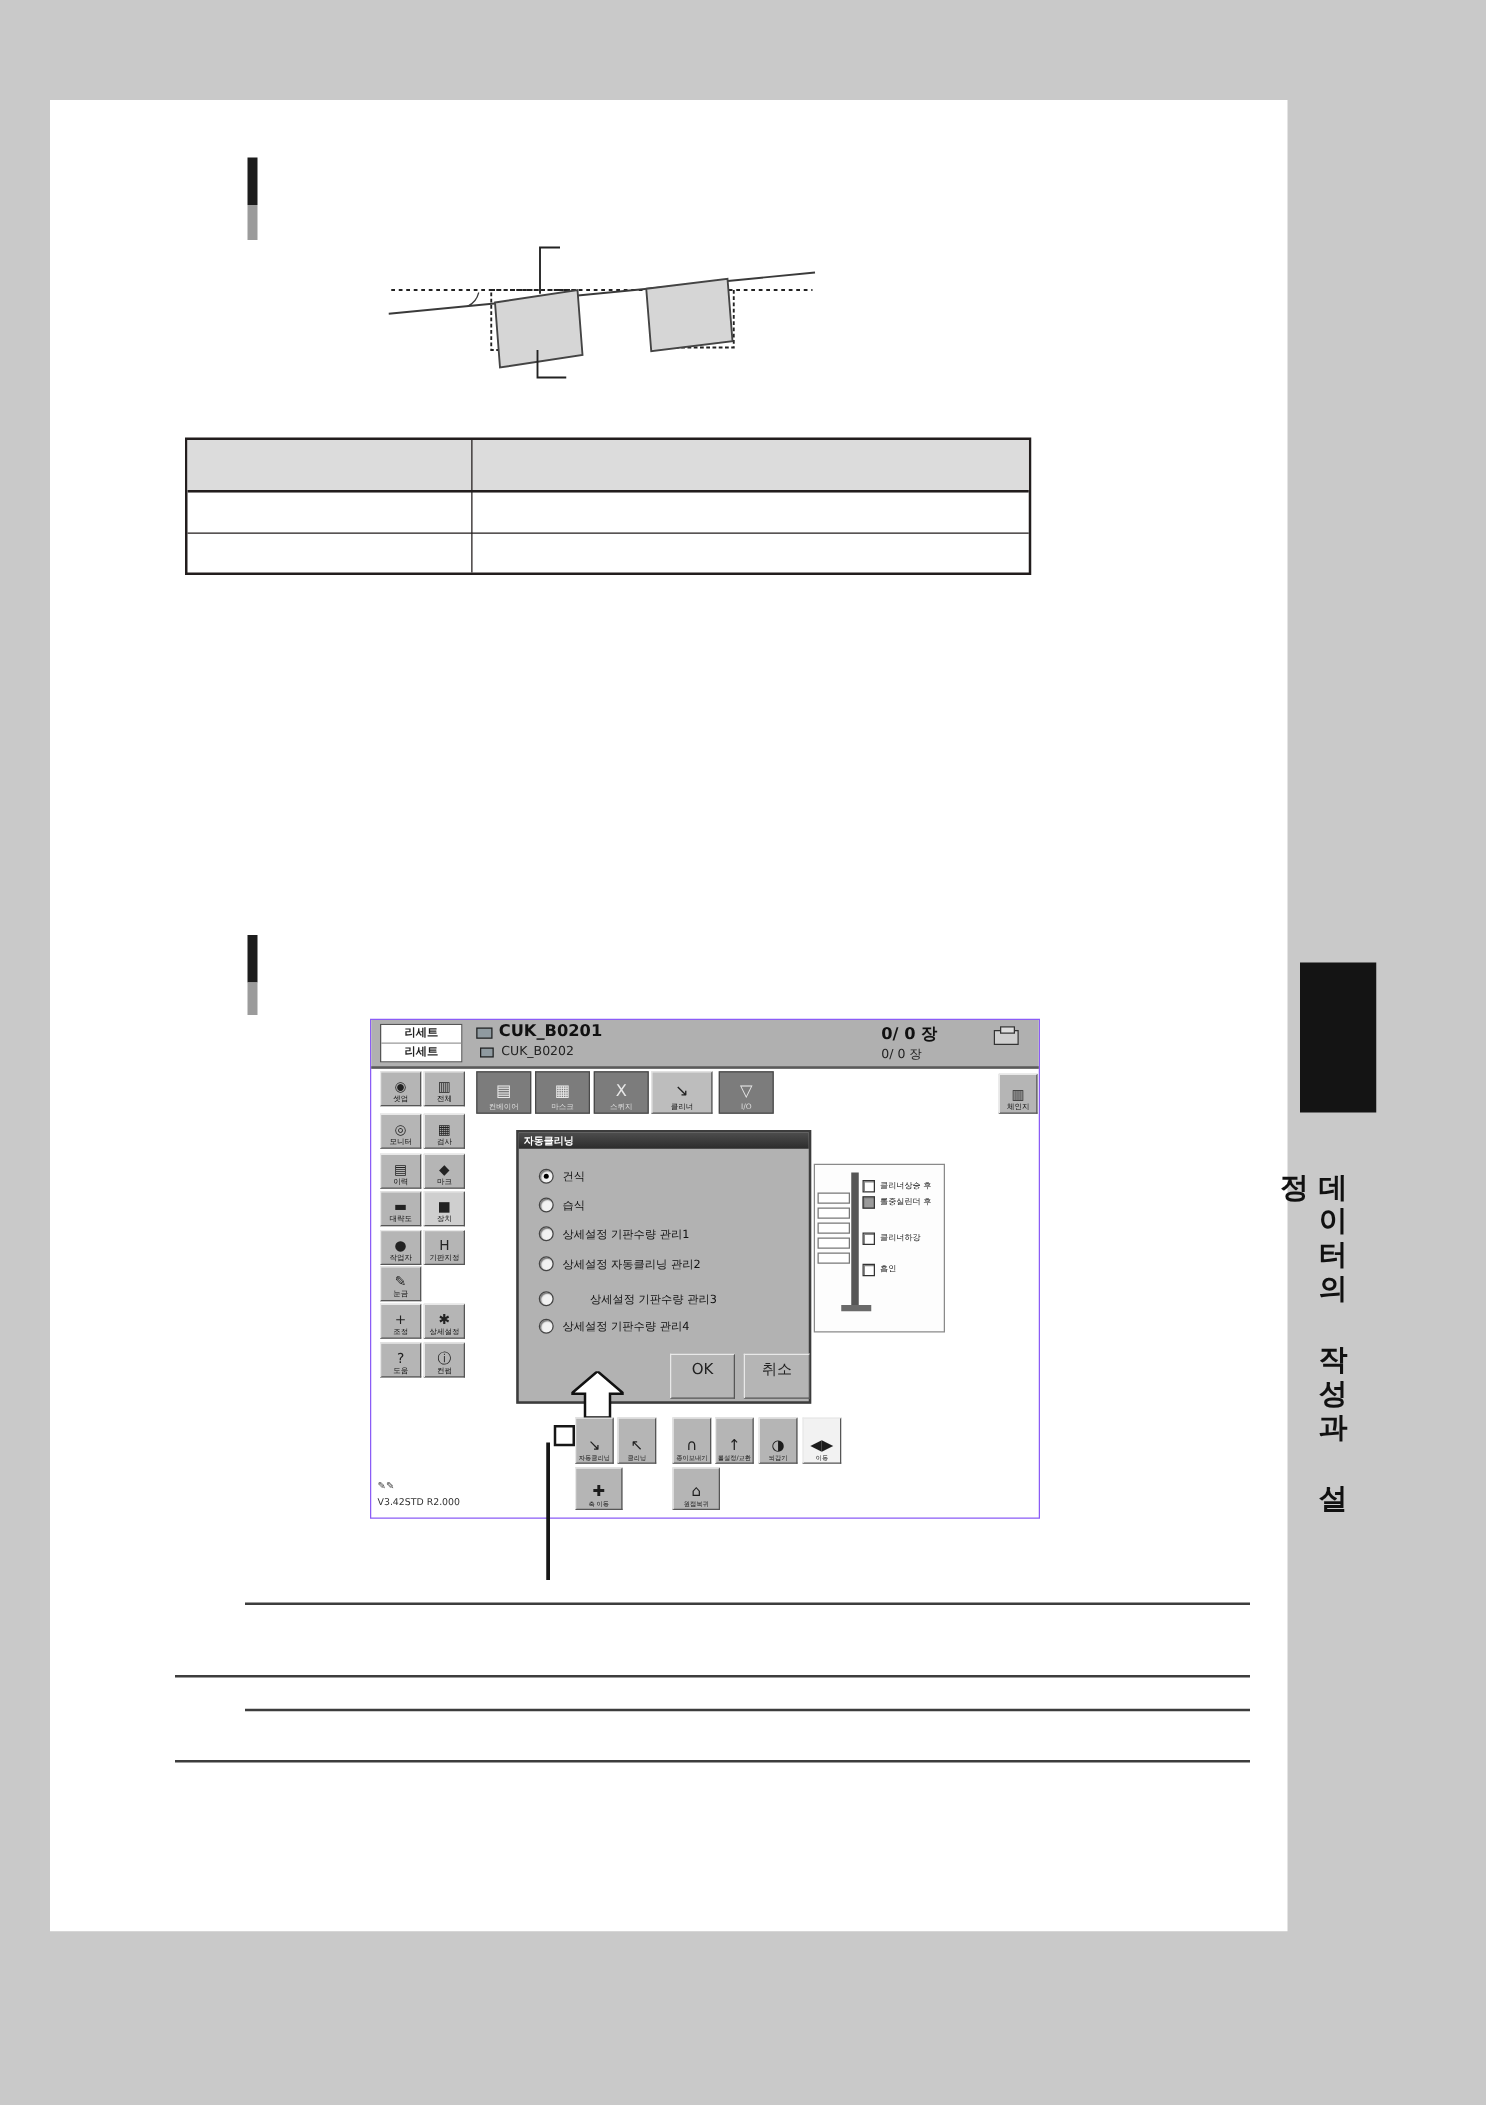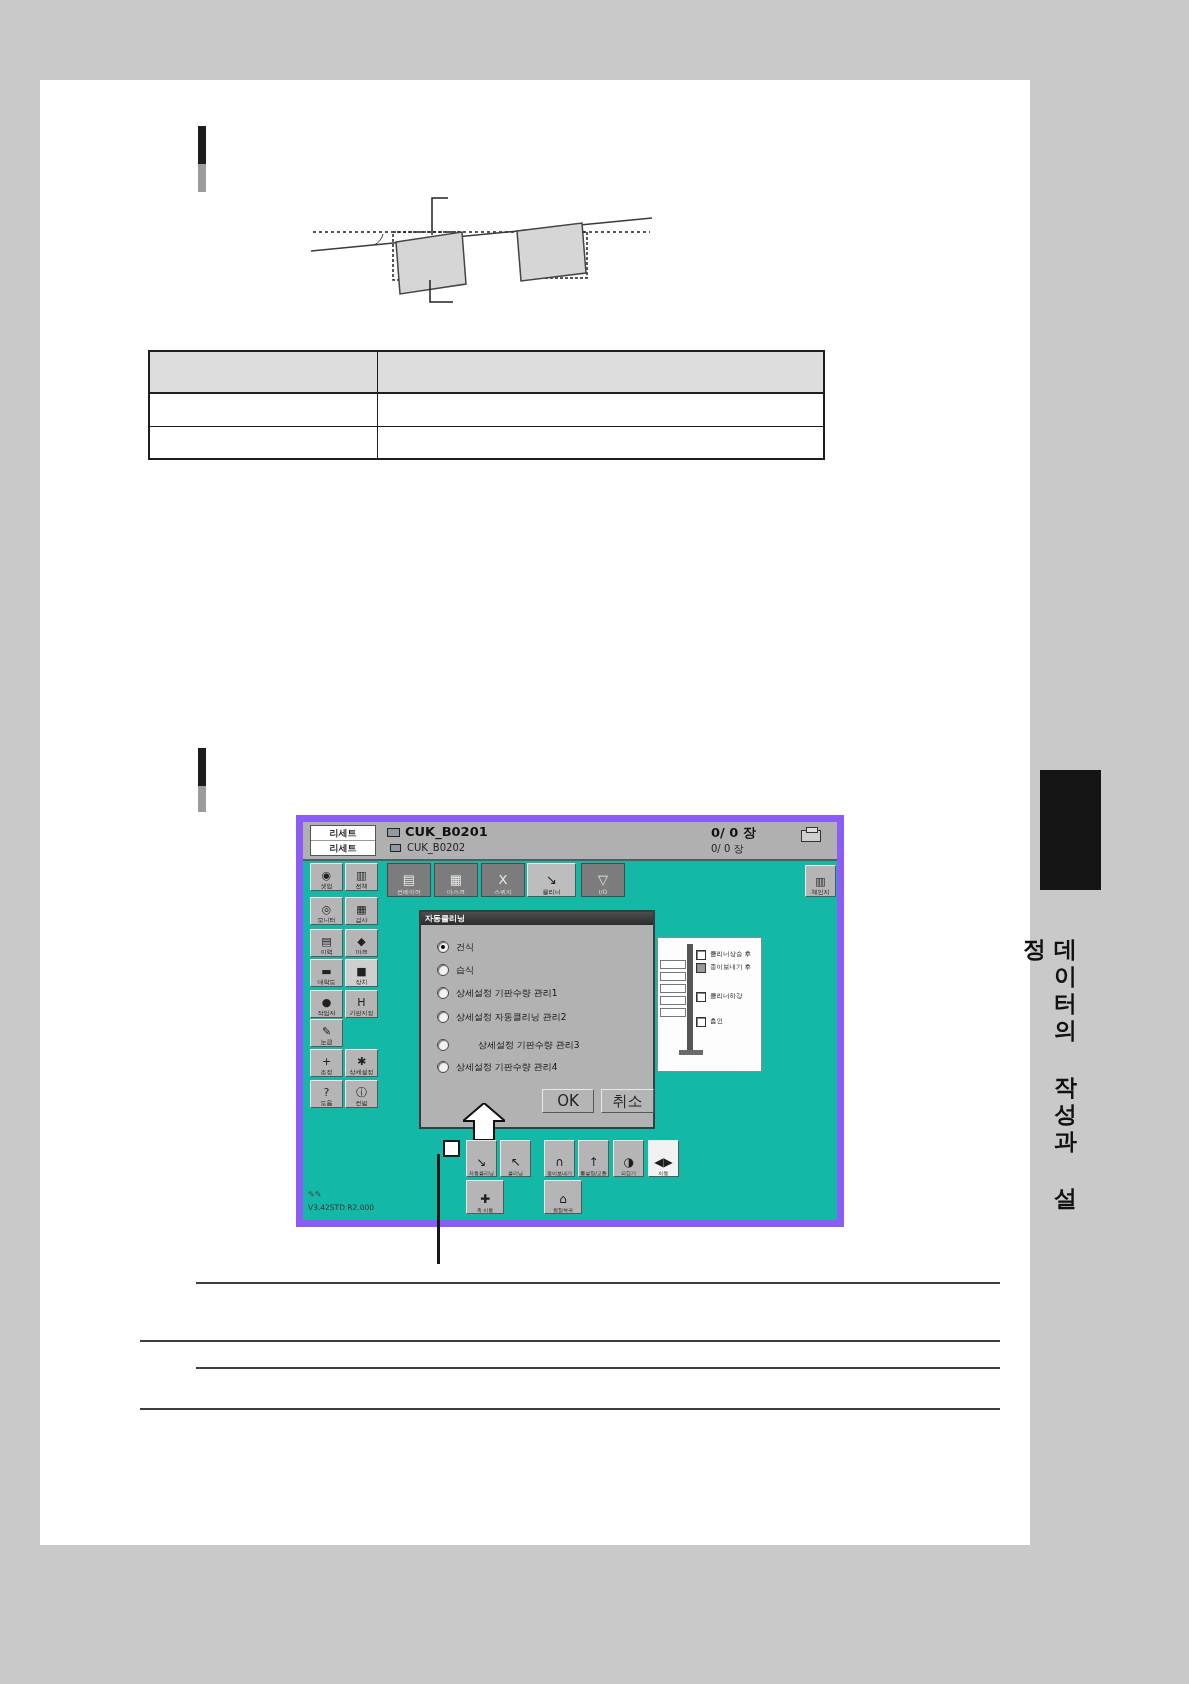--- a/index.html
+++ b/index.html
@@ -13,21 +13,21 @@
   .mk-gray{width:8px;background:#9b9b9b;}
 
   
   .tbl{left:148px;top:350px;width:673px;height:106px;background:#fff;border:2px solid #221d1d;}
   .tbl-head{position:absolute;left:0;top:0;right:0;height:40px;background:#dcdcdc;border-bottom:2px solid #221d1d;}
   .tbl-row1{position:absolute;left:0;top:42px;right:0;height:32px;border-bottom:1px solid #221d1d;}
   .tbl-row2{position:absolute;left:0;top:75px;right:0;bottom:0;}
   .tbl-vline{position:absolute;left:227px;top:0;bottom:0;width:1px;background:#221d1d;}
 
   
-  #shot{left:296px;top:815px;width:534px;height:398px;background:#14b8a6;border:7px solid #8b5cf6;}
+  #shot{left:296px;top:815px;width:534px;height:398px;background:#ffffff;border:1px solid #8b5cf6;}
   .r3d{background:#b5b5b5;border:1px solid;border-color:#e8e8e8 #565656 #565656 #e8e8e8;box-sizing:border-box;}
   .hdr{position:absolute;left:0;top:0;width:534px;height:37px;background:#b0b0b0;border-bottom:2px solid #5a5a5a;}
   .resetbox{position:absolute;left:7px;top:3px;width:66px;height:31px;background:#fff;border:1px solid #555;box-sizing:border-box;}
   .resetbox div{height:14px;font-size:9px;font-weight:bold;color:#222;text-align:center;line-height:14px;}
   .resetbox div:first-child{border-bottom:1px solid #999;}
   .miniscreen{position:absolute;width:13px;height:9px;border:1px solid #222;background:#8f9aa0;box-sizing:border-box;}
   .jobtitle1{position:absolute;left:102px;top:2px;font-size:13px;font-weight:bold;color:#111;}
   .jobtitle2{position:absolute;left:104px;top:20px;font-size:10px;color:#222;}
   .count1{position:absolute;left:408px;top:2px;font-size:13px;font-weight:bold;color:#111;}
   .count2{position:absolute;left:408px;top:20px;font-size:10px;color:#222;}
@@ -47,21 +47,21 @@
   .tab.sel .ic{color:#222;} .tab.sel .lb{color:#111;}
 
   .dlg{position:absolute;left:116px;top:88px;width:236px;height:219px;background:#b2b2b2;border:2px solid #3c3c3c;box-sizing:border-box;z-index:5;}
   .dlg-title{position:absolute;left:0;top:0;right:0;height:13px;background:linear-gradient(#4d4d4d,#2c2c2c);
              color:#fff;font-size:8px;font-weight:bold;line-height:13px;padding-left:4px;}
   .optrow{position:absolute;left:16px;height:14px;display:flex;align-items:center;}
   .radio{width:12px;height:12px;border-radius:50%;background:#f2f2f2;border:1px solid #444;
          box-shadow:inset 1px 1px 1px #777;box-sizing:border-box;position:relative;}
   .radio.checked::after{content:"";position:absolute;left:3px;top:3px;width:4px;height:4px;border-radius:50%;background:#000;}
   .optlbl{font-size:9px;color:#111;margin-left:7px;white-space:nowrap;}
-  .dbtn{position:absolute;top:177px;height:24px;font-size:15px;color:#222;text-align:center;line-height:22px;}
+  .dbtn{position:absolute;top:177px;height:36px;font-size:12px;color:#222;text-align:center;line-height:22px;}
 
   .panel{position:absolute;left:354px;top:115px;width:105px;height:135px;background:#fdfdfd;border:1px solid #8a8a8a;box-sizing:border-box;z-index:4;}
   .slat{position:absolute;left:2px;width:26px;height:9px;background:#fff;border:1px solid #777;box-sizing:border-box;}
   .stand{position:absolute;left:29px;top:6px;width:6px;height:106px;background:#565656;}
   .standbase{position:absolute;left:21px;top:112px;width:24px;height:5px;background:#6a6a6a;}
   .cbrow{position:absolute;left:38px;height:13px;display:flex;align-items:center;}
   .cbox{width:10px;height:10px;background:#fff;border:1px solid #333;box-shadow:inset 1px 1px 0 #888;box-sizing:border-box;}
   .cbox.filled{background:#9a9a9a;}
   .cblbl{font-size:6.5px;color:#111;margin-left:4px;white-space:nowrap;}
 
@@ -257,21 +257,21 @@
       <div class="slat" style="top:58px;"></div>
       <div class="slat" style="top:70px;"></div>
       <div class="stand"></div>
       <div class="standbase"></div>
       <div class="cbrow" style="top:10px;">
           <span class="cbox"></span>
           <span class="cblbl">클리너상승 후</span>
         </div>
       <div class="cbrow" style="top:23px;">
           <span class="cbox filled"></span>
-          <span class="cblbl">종이보내기 후</span>
+          <span class="cblbl">롤중실린더 후</span>
         </div>
       <div class="cbrow" style="top:52px;">
           <span class="cbox"></span>
           <span class="cblbl">클리너하강</span>
         </div>
       <div class="cbrow" style="top:77px;">
           <span class="cbox"></span>
           <span class="cblbl">흡인</span>
         </div>
     </div>

